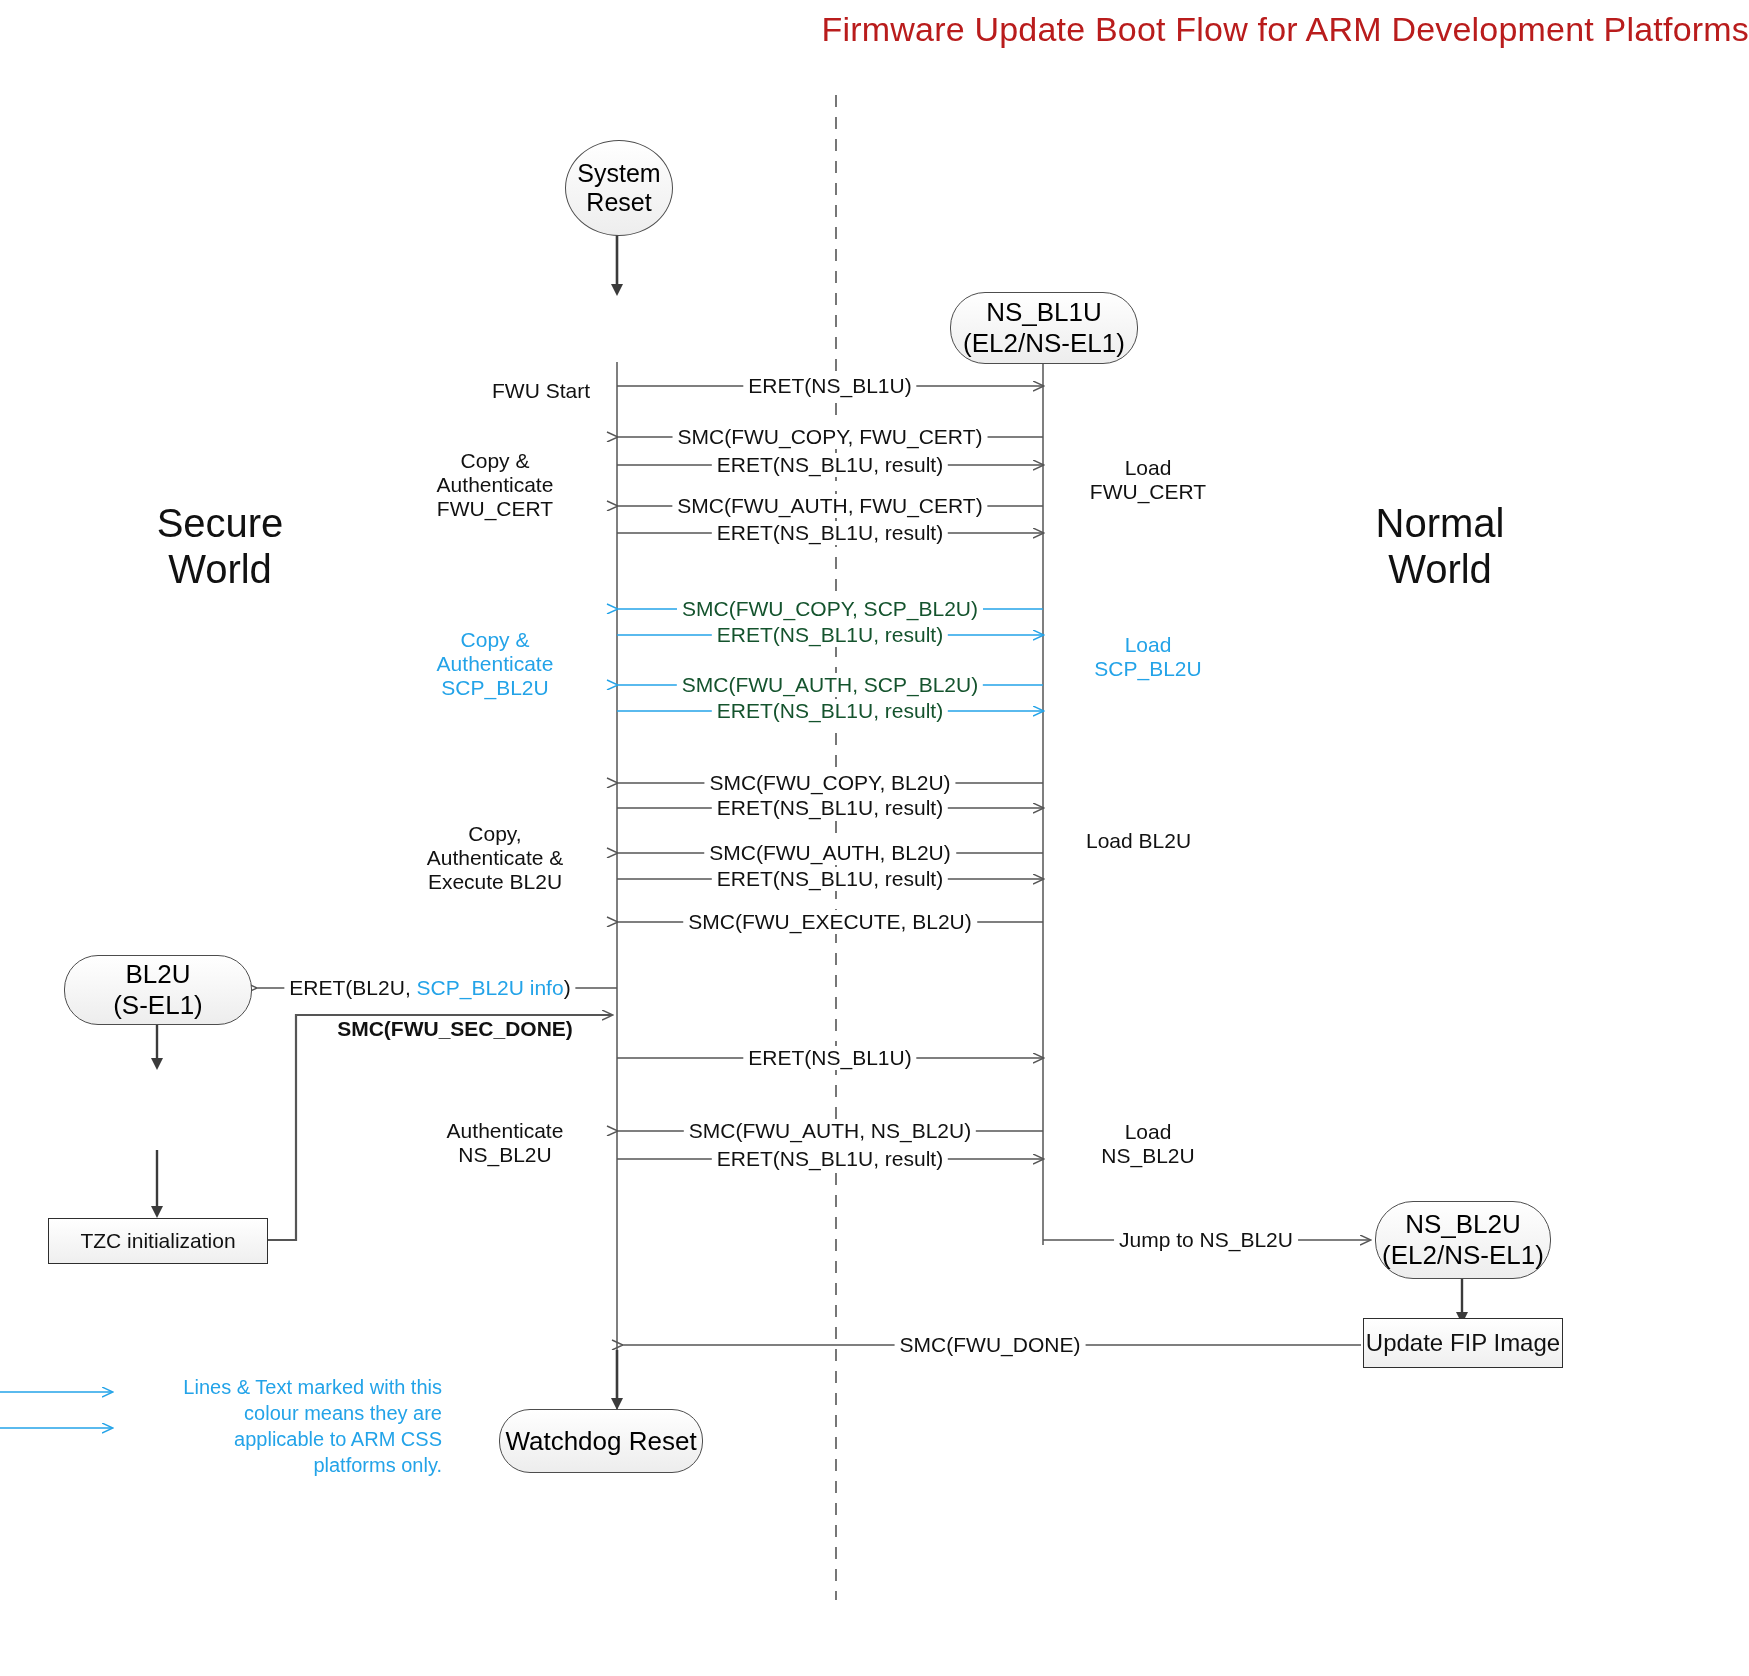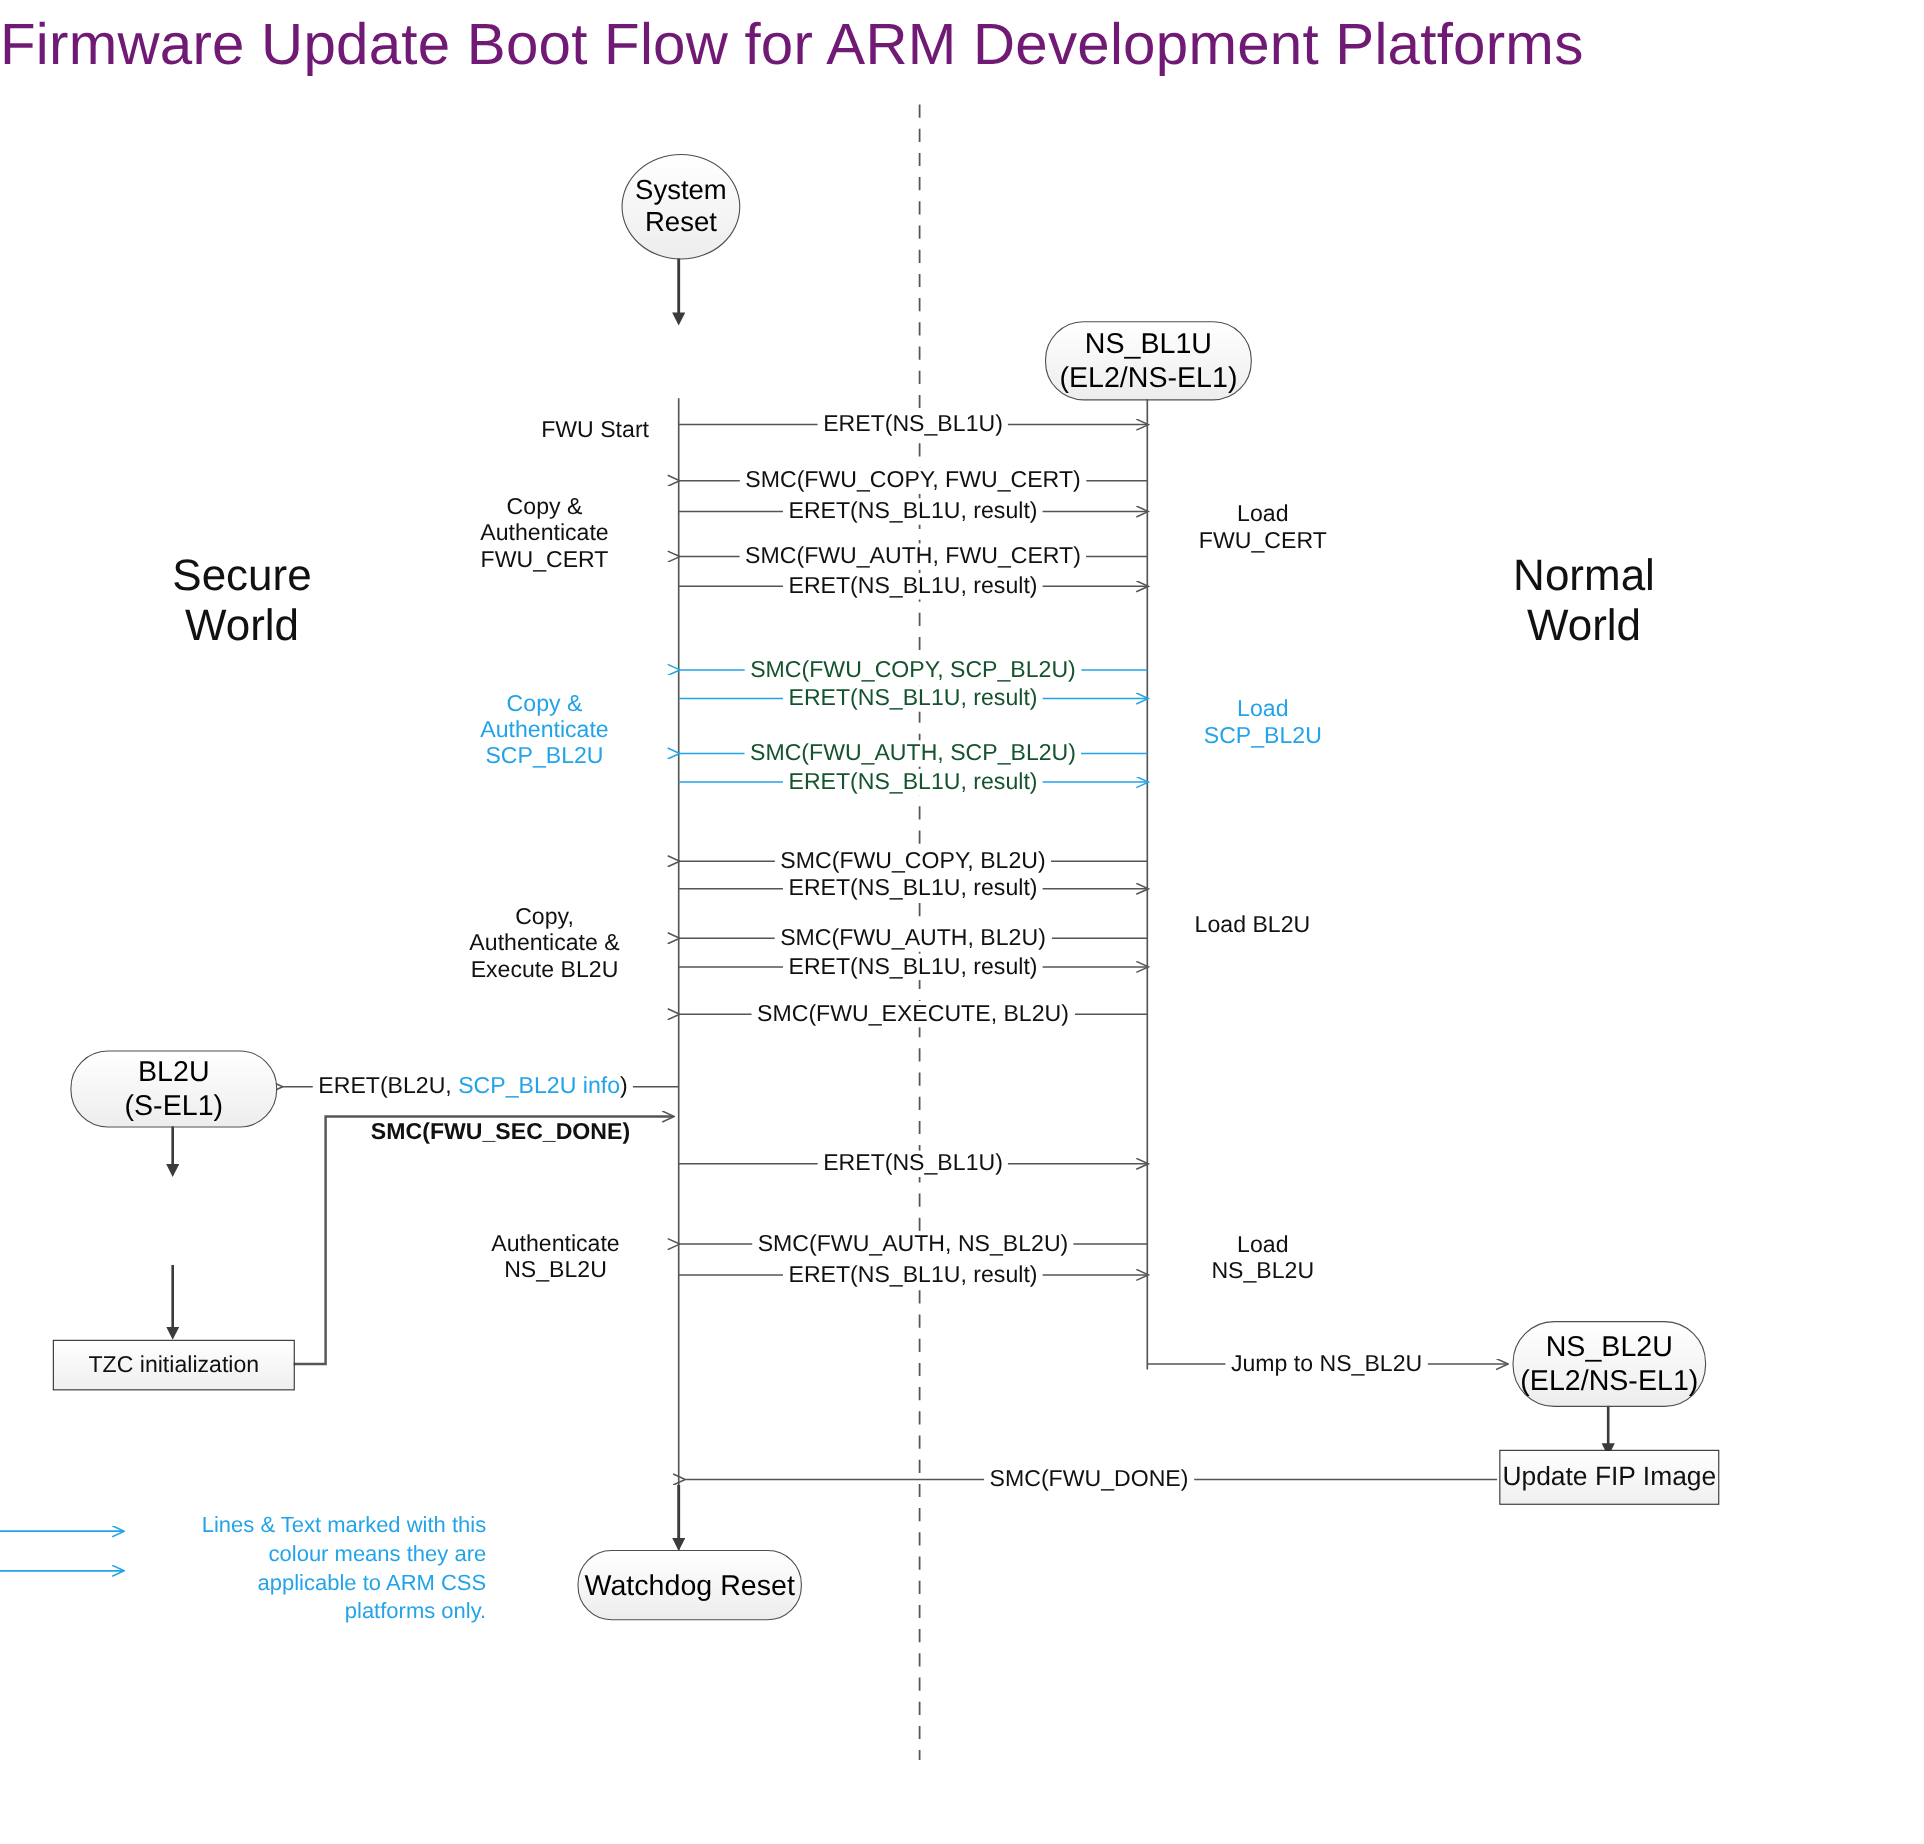--- a/index.html
+++ b/index.html
@@ -1,40 +1,40 @@
 <!DOCTYPE html>
 <html><head>
 <meta charset="utf-8">
 <style>
   html,body{margin:0;padding:0;background:#ffffff;}
   body{width:1749px;height:1676px;position:relative;
        font-family:"Liberation Sans","DejaVu Sans",sans-serif;color:#000;}
   #stage{position:absolute;left:0;top:0;width:1749px;height:1676px;overflow:hidden;}
   svg#canvas{position:absolute;left:0;top:0;width:1749px;height:1676px;}
 
-  .ttl{position:absolute;left:0;top:10px;width:1749px;text-align:left;
-       font-size:53px;letter-spacing:.2px;color:#701a75;}
+  .ttl{position:absolute;left:0;top:10px;width:1749px;text-align:right;
+       font-size:34px;letter-spacing:.2px;color:#b91c1c;}
 
   .world{position:absolute;text-align:center;font-size:40px;line-height:1.16;color:#111;}
   #secure-world{left:60px;top:500px;width:320px;}
   #normal-world{left:1280px;top:500px;width:320px;}
 
   
   .node{position:absolute;display:flex;flex-direction:column;align-items:center;
         justify-content:center;text-align:right;
         background:linear-gradient(#ffffff,#ededed);
         border:1.6px solid #4d4d4d;color:#000;}
   .node .l1,.node .l2{display:block;line-height:1.18;}
 
   #node-system-reset{left:565px;top:140px;width:106px;height:94px;border-radius:50%;font-size:25px;}
   #node-bl1{left:527px;top:296px;width:180px;height:66px;border-radius:33px;font-size:26px;}
   #node-nsbl1u{left:950px;top:292px;width:186px;height:70px;border-radius:35px;font-size:26px;}
   #node-bl2u{left:64px;top:955px;width:186px;height:68px;border-radius:34px;font-size:26px;}
   #node-nsbl2u{left:1375px;top:1201px;width:174px;height:76px;border-radius:38px;font-size:26px;}
-  #node-watchdog{left:525px;top:1409px;width:202px;height:62px;border-radius:31px;font-size:26px;}
+  #node-watchdog{left:499px;top:1409px;width:202px;height:62px;border-radius:31px;font-size:26px;}
 
   
   .boxr{position:absolute;display:flex;align-items:center;justify-content:center;
         text-align:center;background:linear-gradient(#ffffff,#efefef);
         border:1.4px solid #2e2e2e;line-height:1.22;}
   #box-transfer{left:48px;top:1070px;width:218px;height:80px;font-size:20px;color:#23a3e8;}
   #box-tzc{left:48px;top:1218px;width:218px;height:44px;font-size:21px;color:#111;}
   #box-updatefip{left:1363px;top:1318px;width:198px;height:48px;font-size:24px;color:#111;}
 
   

